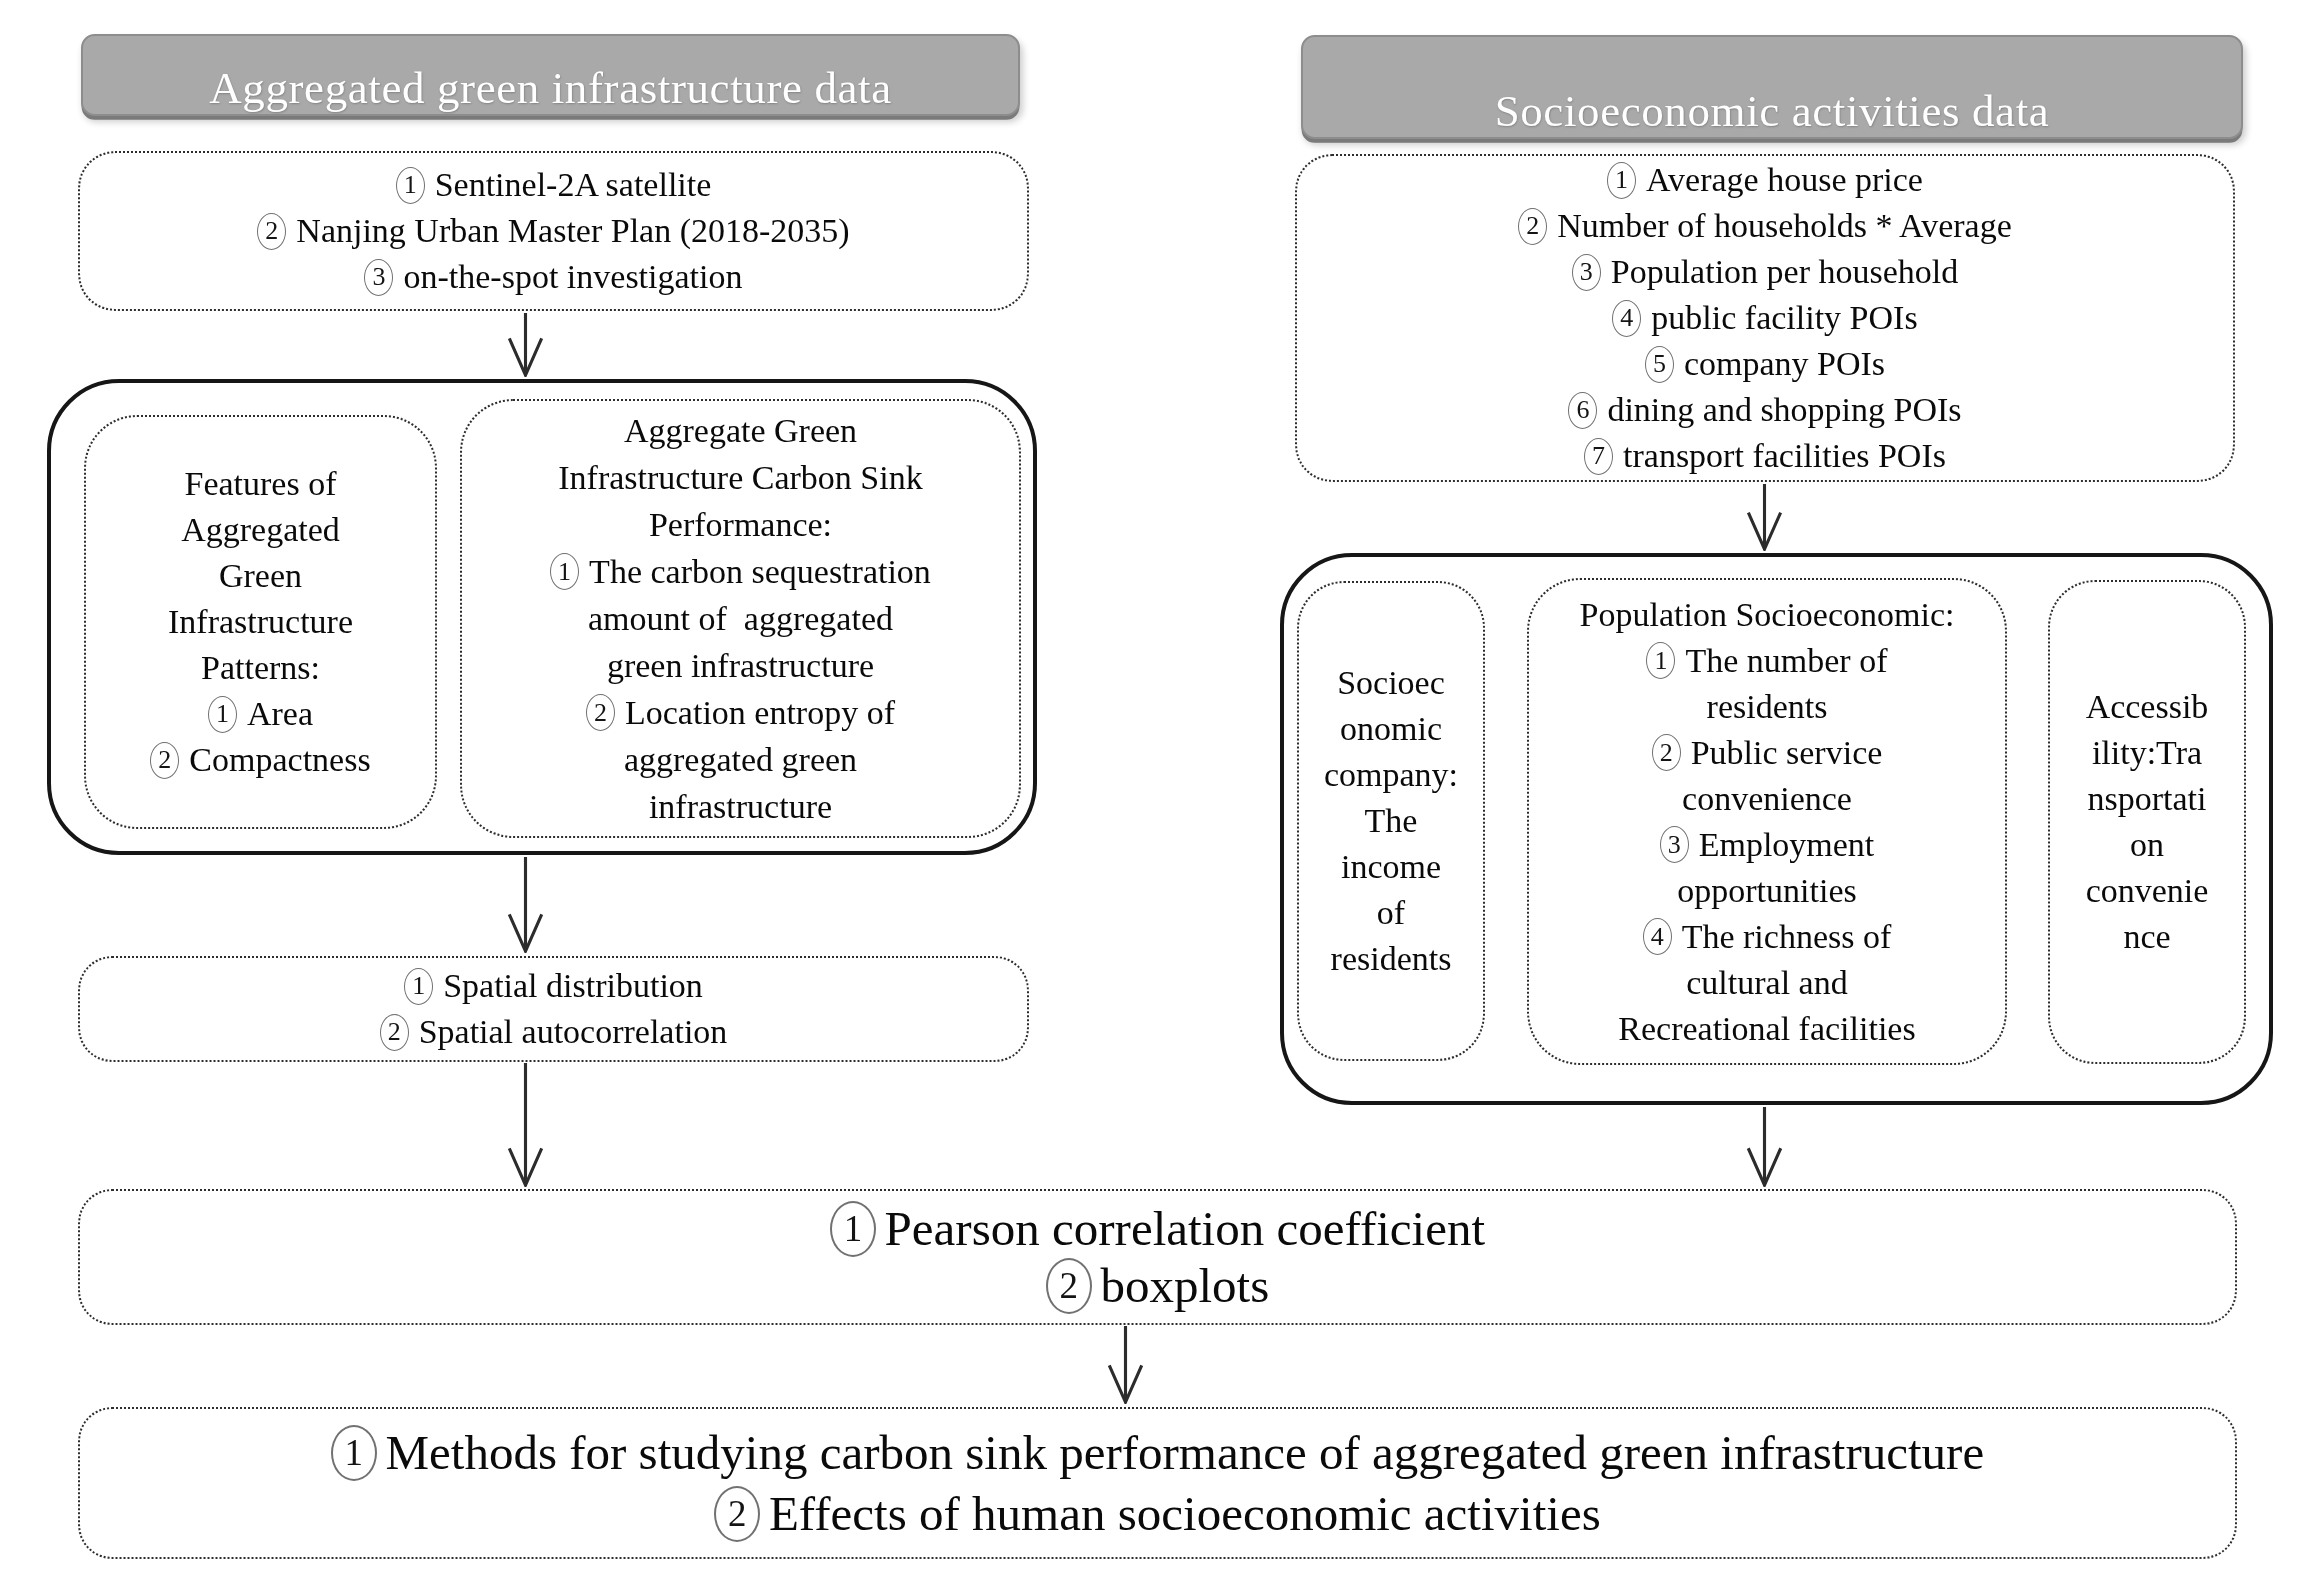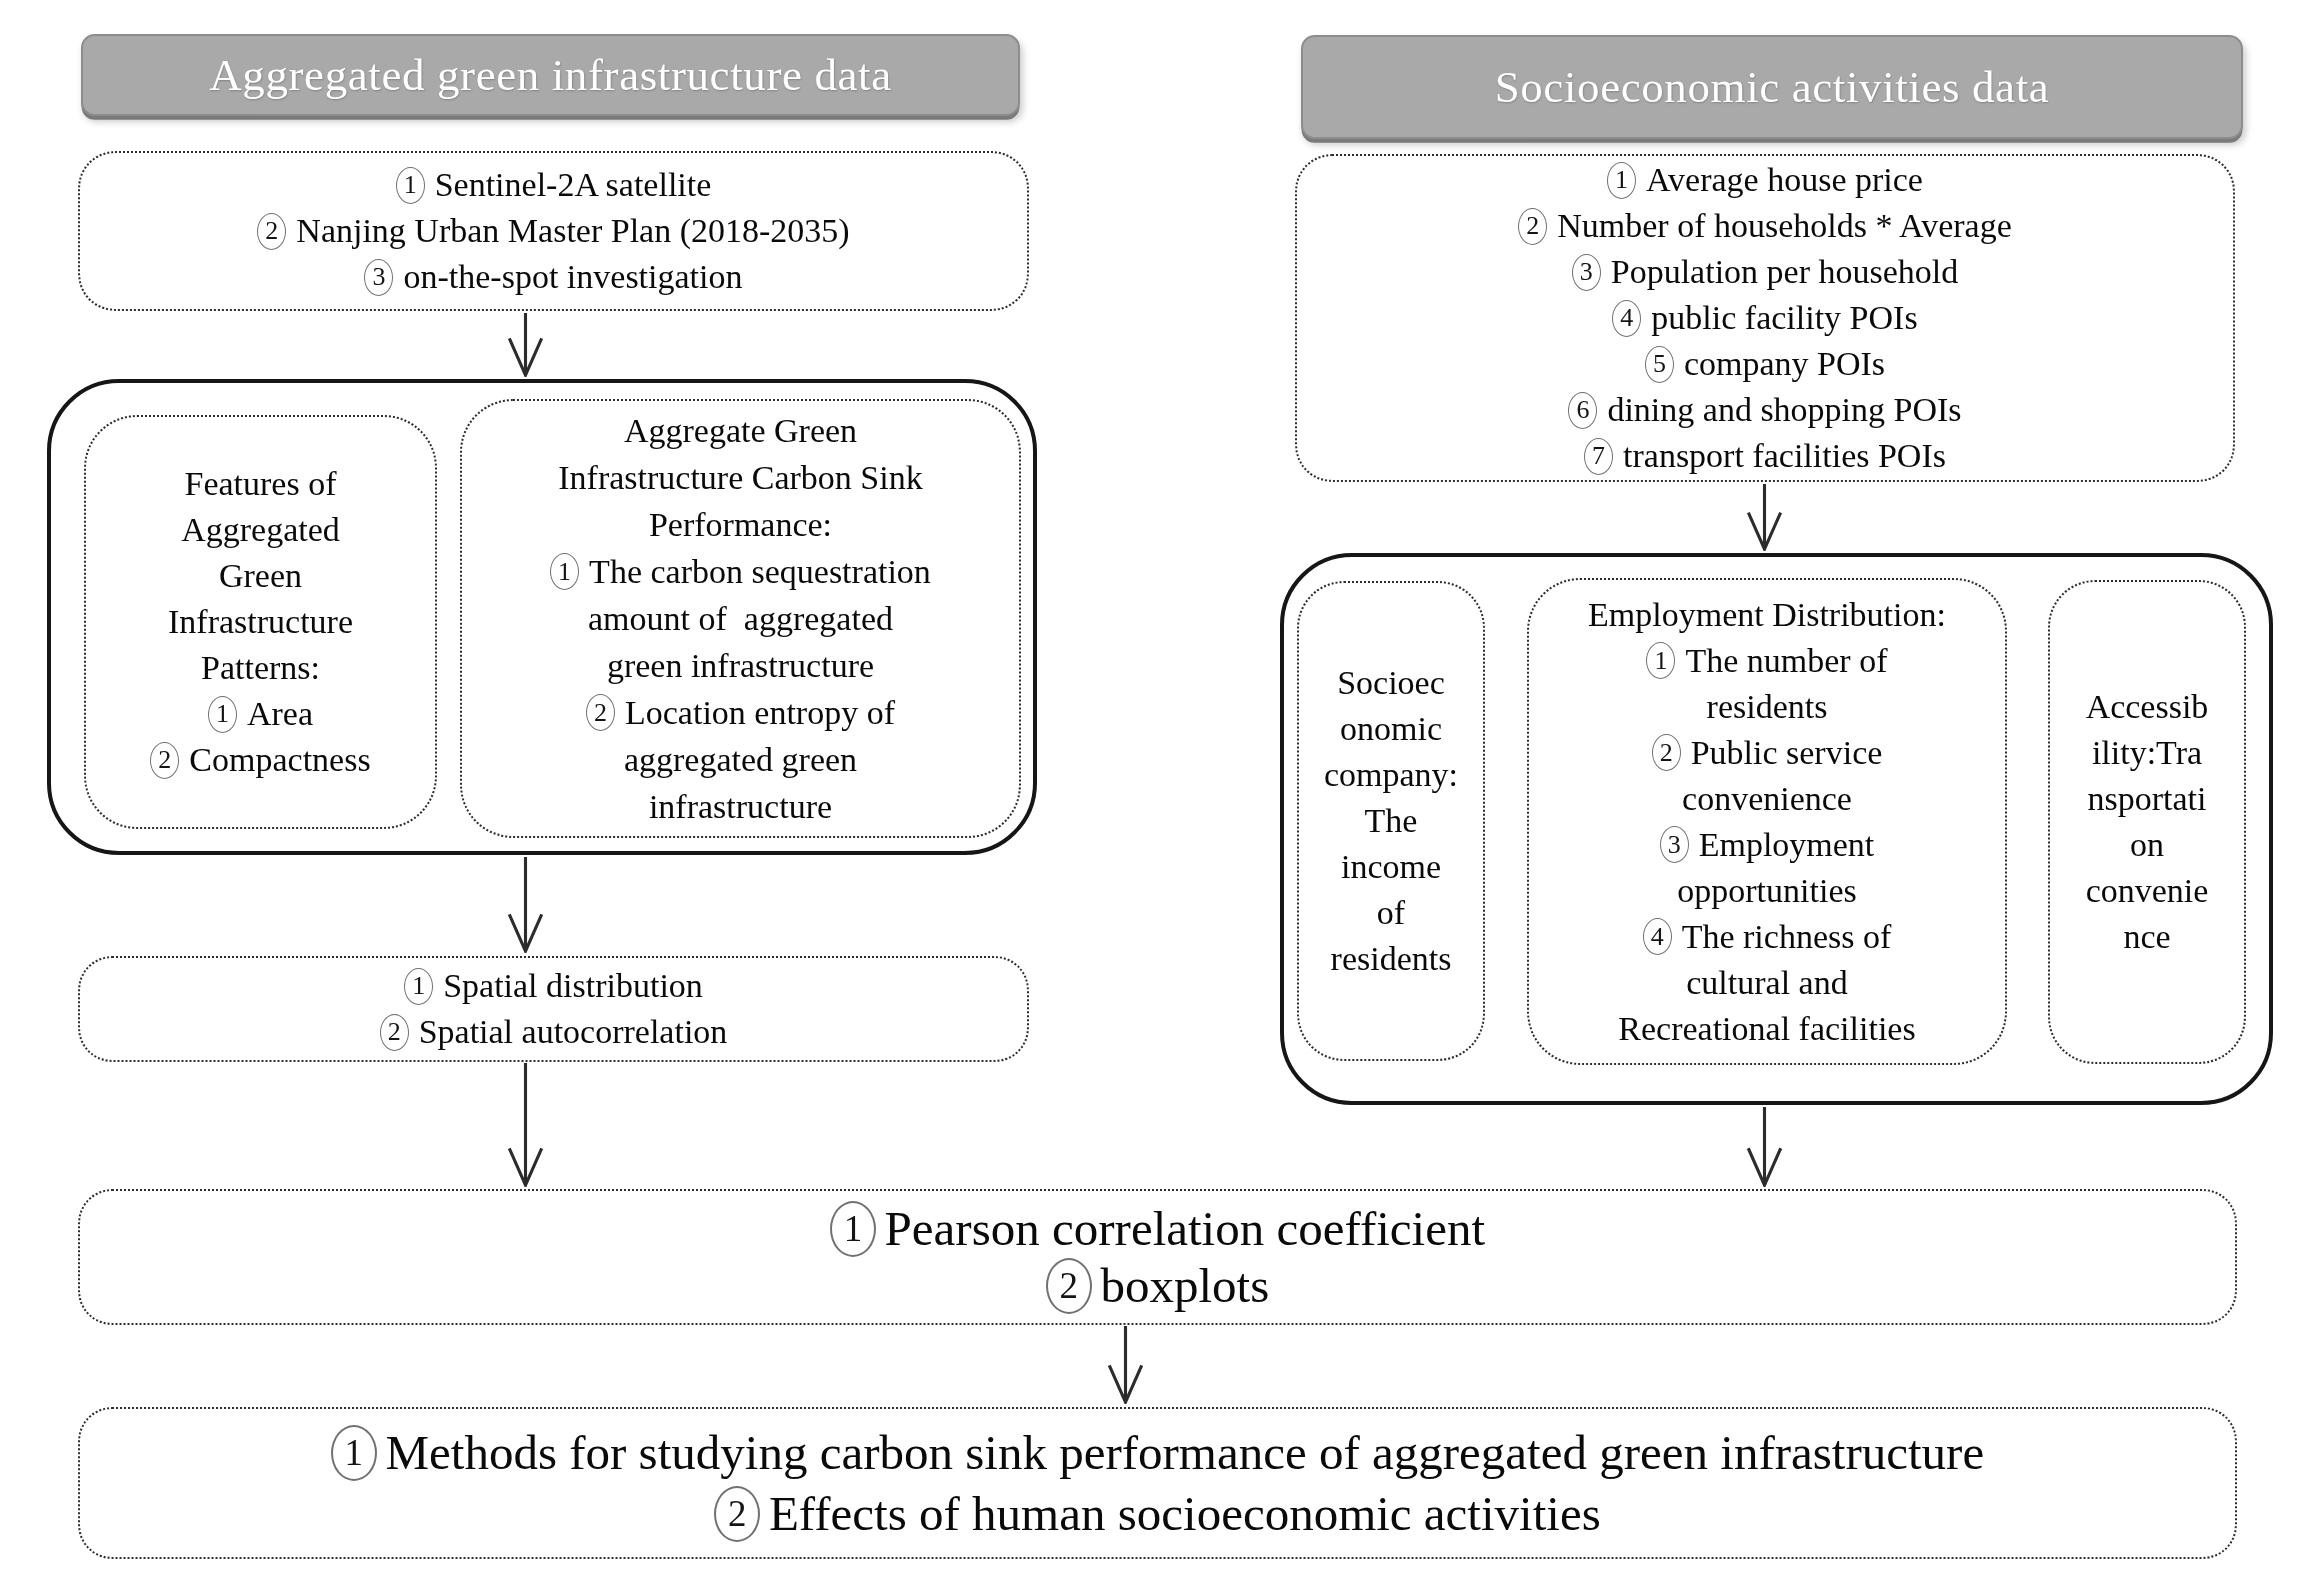--- a/index.html
+++ b/index.html
@@ -1,20 +1,20 @@
 <!DOCTYPE html>
 <html style="font-size:10px"><head>
 <meta charset="utf-8">
 <style>
   *{box-sizing:border-box;margin:0;padding:0}
   html,body{background:#ffffff}
   #canvas{position:relative;width:2307px;height:1594px;background:#ffffff;
     font-family:"Liberation Serif","DejaVu Serif",serif;color:#0a0a0a;overflow:hidden}
 
-  .hdr{position:absolute;display:flex;align-items:center;justify-content:center;
+  .hdr{position:absolute;display:flex;align-items:flex-end;justify-content:center;
     background:#a9a9a9;border:2.5px solid #8d8d8d;border-radius:13.7px;
     box-shadow:0 4.4px 0 -0.6px #7a7a7a,2.5px 5.6px 7.5px rgba(0,0,0,.20);
     color:#ffffff;font-size:45px;letter-spacing:0.6px;text-shadow:0.6px 1.2px 1.9px rgba(60,60,60,.35)}
 
   .dotbox{position:absolute;border:2.5px dotted #2d2d2d;background:#ffffff;
     display:flex;flex-direction:column;align-items:center;justify-content:center;text-align:center}
   .solidbox{position:absolute;border:4.4px solid #161616;border-radius:72px;background:#ffffff}
 
   .line{display:flex;align-items:center;justify-content:center;font-size:34px;line-height:46px}
   .txt{white-space:pre}
@@ -223,21 +223,21 @@
     <div class="line">
         <span class="txt">of</span>
       </div>
     <div class="line">
         <span class="txt">residents</span>
       </div>
   </div>
 
   <div class="dotbox" id="population">
     <div class="line b">
-        <span class="txt">Employment Distribution:</span>
+        <span class="txt">Population Socioeconomic:</span>
       </div>
     <div class="line">
       <span class="cnum">1</span>
         <span class="txt">The number of</span>
     </div>
     <div class="line">
         <span class="txt">residents</span>
       </div>
     <div class="line">
       <span class="cnum">2</span>

